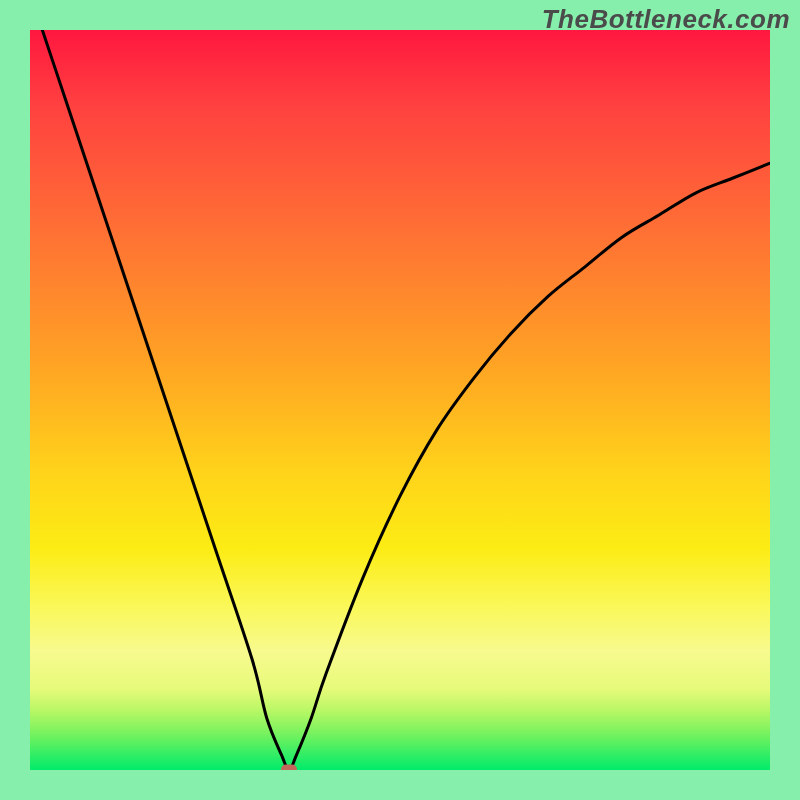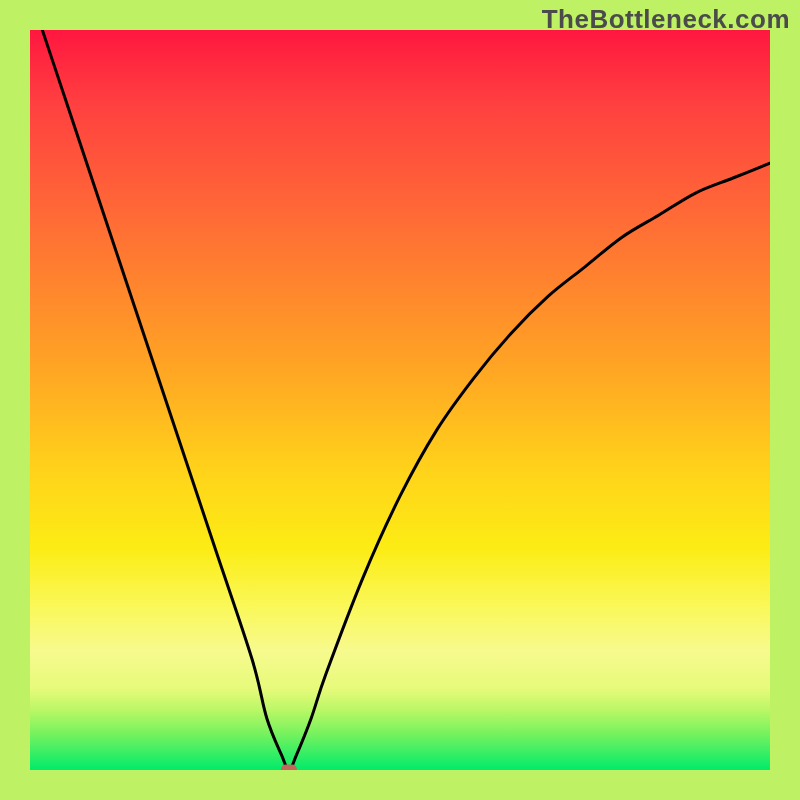--- a/index.html
+++ b/index.html
@@ -8,21 +8,22 @@
     width: 800px;
     height: 800px;
     background: #000;
     font-family: Arial, Helvetica, sans-serif;
     overflow: hidden;
   }
   .outer {
     position: relative;
     width: 800px;
     height: 800px;
-    background: #bef264;
+    background: #86efac;
+    font-style: italic;
   }
   .watermark {
     position: absolute;
     top: 4px;
     right: 10px;
     color: #4b4b4b;
     font-size: 26px;
     font-weight: 600;
     letter-spacing: 0.5px;
     z-index: 5;

